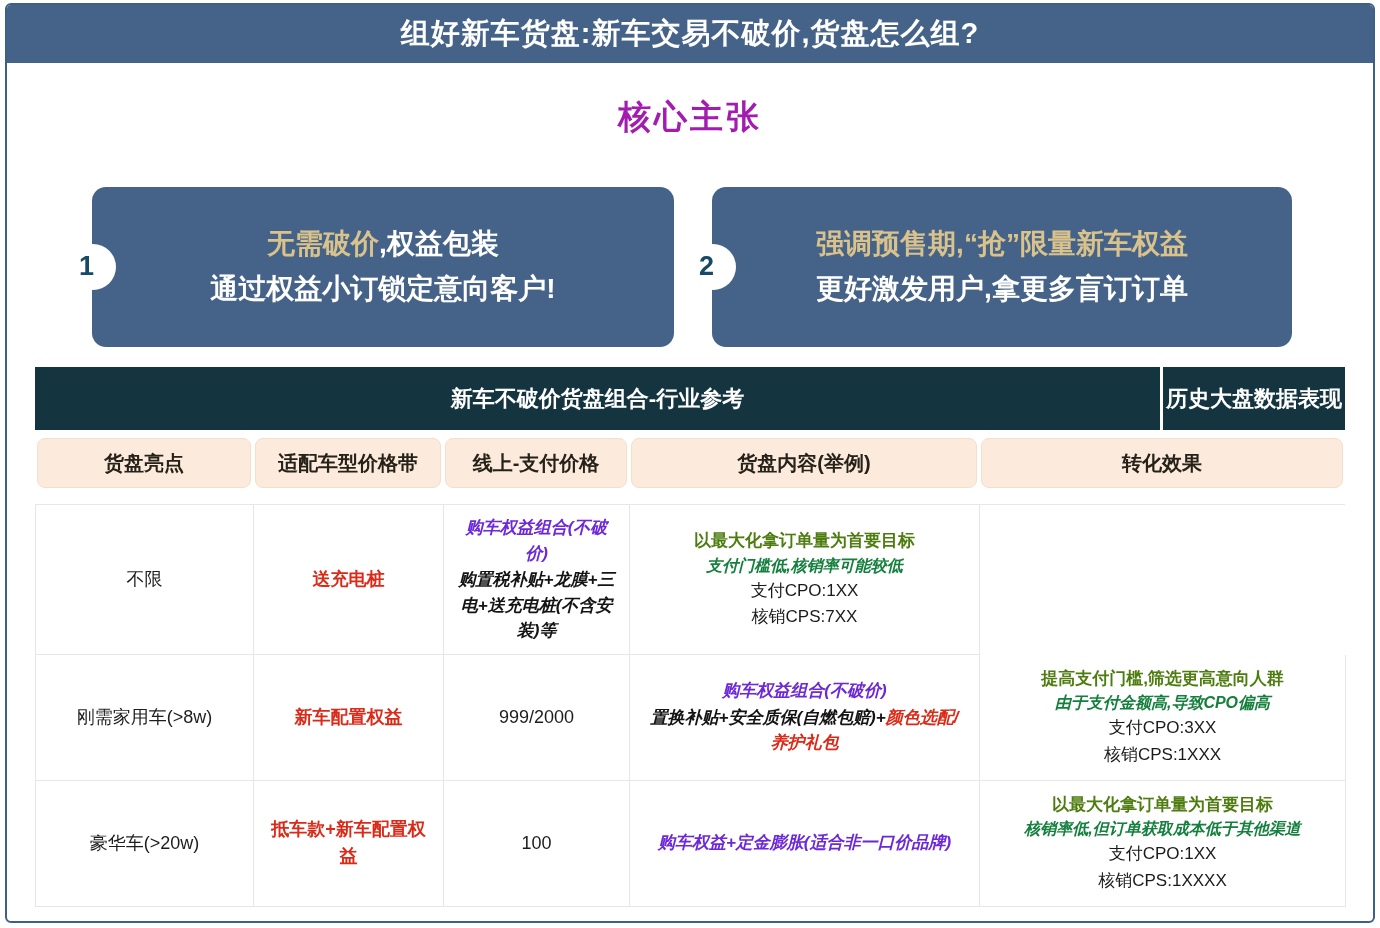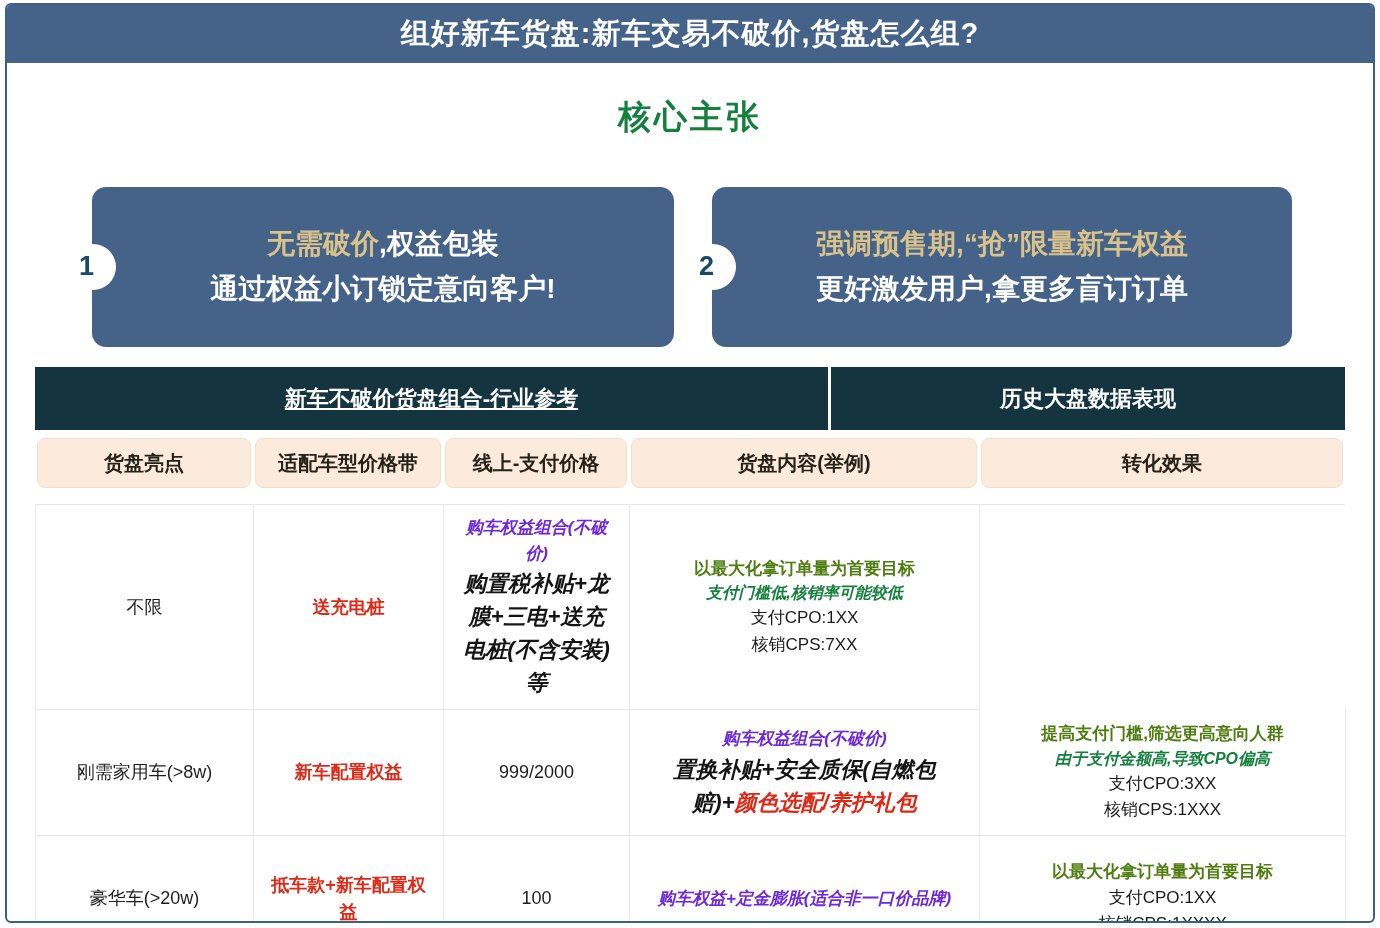--- a/index.html
+++ b/index.html
@@ -7,55 +7,55 @@
     font-family:"Liberation Sans","DejaVu Sans",sans-serif; }
   .frame { position:absolute; left:5px; top:3px; width:1370px; height:920px;
     border:2px solid #3d5f88; border-radius:6px; background:#fff; overflow:hidden; }
 
   
   .title-band { height:58px; background:#456388; display:flex; align-items:center;
     justify-content:center; color:#fff; font-size:29px; font-weight:700; letter-spacing:1px; }
 
   
   .core-heading { margin-top:32px; text-align:center; font-size:33px; font-weight:700;
-    color:#15803d; letter-spacing:3px; }
+    color:#a21caf; letter-spacing:3px; }
 
   
   .claims { display:flex; gap:38px; margin:47px 0 0 85px; }
   .claim-box { position:relative; width:582px; height:160px; background:#456388;
     border-radius:14px; display:flex; flex-direction:column; justify-content:center;
     text-align:center; color:#fff; font-size:28px; font-weight:700; line-height:1.6; }
   .claim-num { position:absolute; left:-22px; top:50%; transform:translateY(-50%);
     width:46px; height:46px; background:#fff; border-radius:50%;
     display:flex; align-items:center; color:#174a68; font-size:27px; font-weight:700;
     justify-content:flex-start; padding-left:9px; }
   .gold { color:#d9c28b; }
 
   
   .tbl { width:1310px; margin:20px auto 0; }
   .band { display:flex; height:63px; background:#143440; color:#fff;
     font-size:22px; font-weight:700; }
-  .band-left { width:793px; display:flex; align-items:center; justify-content:center;text-decoration:underline; }
+  .band-left { width:1125px; display:flex; align-items:center; justify-content:center; }
   .band-div { width:3px; background:#fff; }
   .band-right { flex:1; display:flex; align-items:center; justify-content:center; }
 
   .thead { display:grid; grid-template-columns:218px 190px 186px 350px 366px; margin-top:8px; }
   .th { margin:0 2px; height:50px; background:#fcebdc; border:1px solid #f3dfca;
     border-radius:8px; display:flex; align-items:center; justify-content:center;
     font-size:20px; font-weight:700; color:#262219; }
 
   .tbody { margin-top:16px; border-top:1px solid #e7e7e7; border-left:1px solid #e7e7e7; }
   .trow { display:grid; grid-template-columns:218px 190px 186px 350px 366px; }
   .cell { border-right:1px solid #e7e7e7; border-bottom:1px solid #e7e7e7;
     min-height:126px; display:flex; flex-direction:column; align-items:center;
     justify-content:center; padding:10px 14px; text-align:center;
     font-size:18px; color:#1d1d1d; line-height:1.5; }
   .hl-red { color:#dc2a18; font-weight:700; }
   .content-title { color:#6d28d9; font-weight:700; font-style:italic; font-size:17px; }
-  .content-body { font-weight:700; font-style:italic; font-size:22px; margin-top:1px; }
+  .content-body { font-weight:700; font-style:italic; font-size:17px; margin-top:1px; }
   .content-body .dk { color:#141414; }
   .content-body .rd { color:#dc2a18; }
   .eff-title { color:#4d7c0f; font-weight:700; font-size:17px; }
   .eff-note { color:#15803d; font-weight:700; font-style:italic; font-size:16px; }
   .eff-line { font-size:17px; color:#1a1a1a; line-height:1.55; }
 </style>
 </head>
 <body>
 
 <div class="frame">
@@ -149,20 +149,21 @@
             <span class="hl-red">抵车款+新车配置权益</span>
           </div>
         <div class="cell">
             <span>100</span>
           </div>
         <div class="cell">
           <div class="content-title">购车权益+定金膨胀(适合非一口价品牌)</div>
         </div>
         <div class="cell">
           <div class="eff-title">以最大化拿订单量为首要目标</div>
+          <div class="eff-note">核销率低,但订单获取成本低于其他渠道</div>
           <div class="eff-line">支付CPO:1XX</div>
           <div class="eff-line">核销CPS:1XXXX</div>
         </div>
       </div>
 
     </div>
   </div>
 </div>
 
 </body></html>

